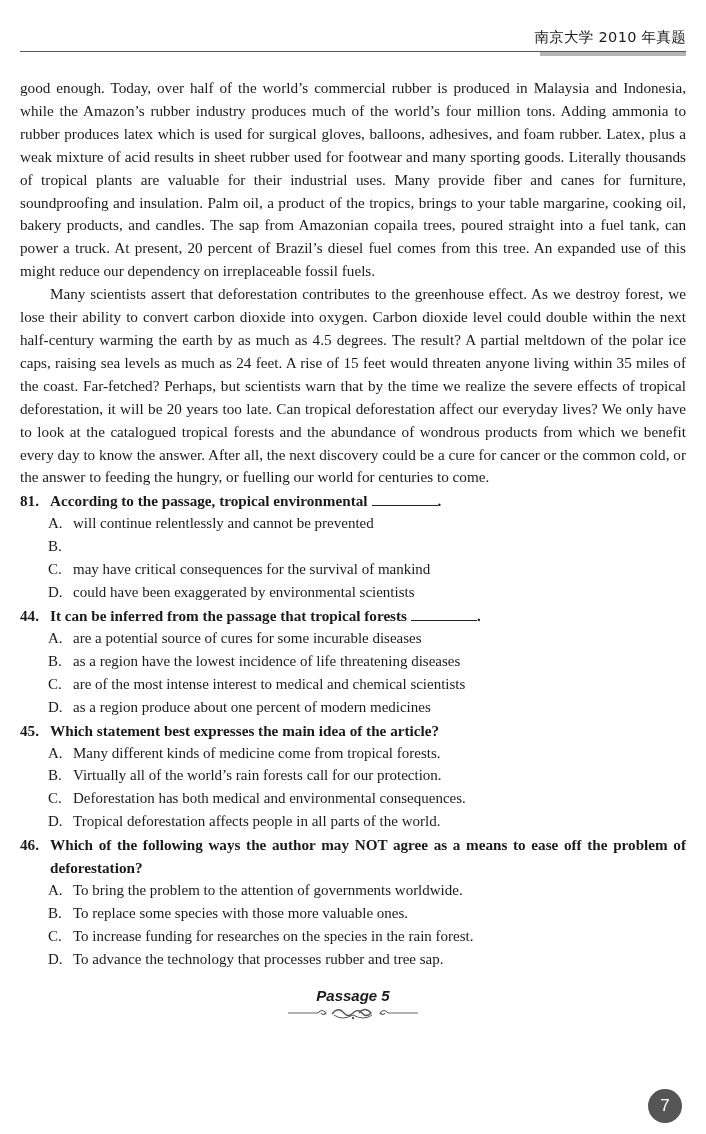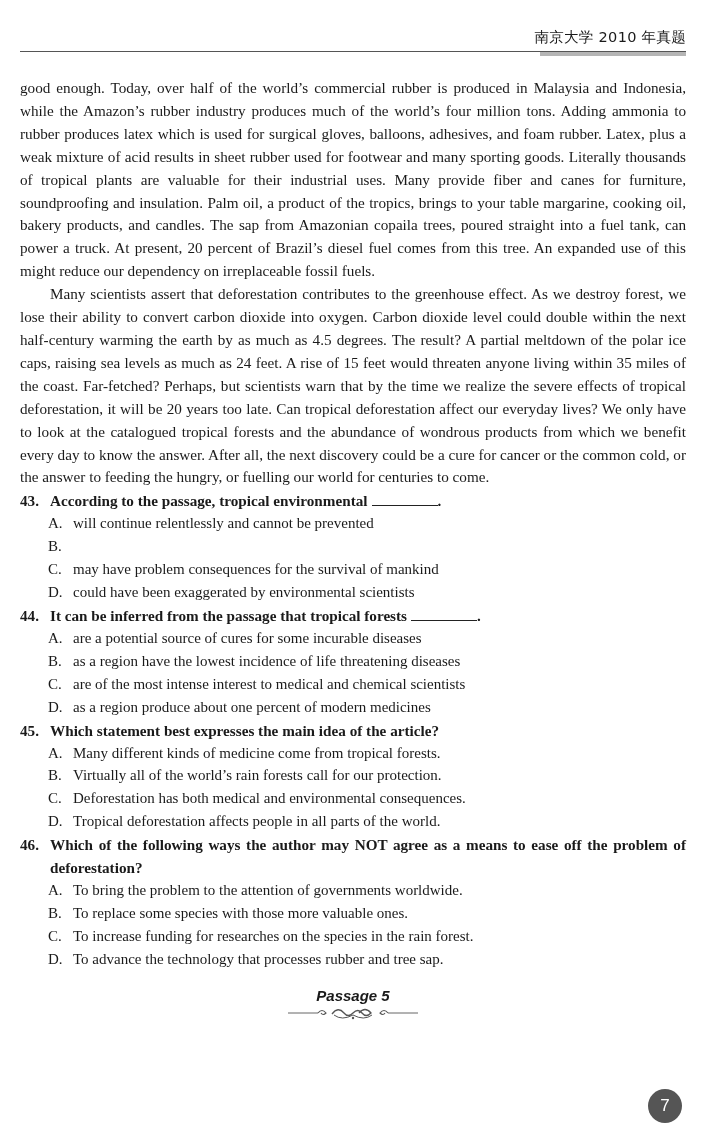--- a/index.html
+++ b/index.html
@@ -66,33 +66,33 @@
 <div class="content">
   <section>
     <p class="para">good enough. Today, over half of the world’s commercial rubber is produced in Malaysia and Indonesia, while the Amazon’s rubber industry produces much of the world’s four million tons. Adding ammonia to rubber produces latex which is used for surgical gloves, balloons, adhesives, and foam rubber. Latex, plus a weak mixture of acid results in sheet rubber used for footwear and many sporting goods. Literally thousands of tropical plants are valuable for their industrial uses. Many provide fiber and canes for furniture, soundproofing and insulation. Palm oil, a product of the tropics, brings to your table margarine, cooking oil, bakery products, and candles. The sap from Amazonian copaila trees, poured straight into a fuel tank, can power a truck. At present, 20 percent of Brazil’s diesel fuel comes from this tree. An expanded use of this might reduce our dependency on irreplaceable fossil fuels.</p>
     <p class="para indent">Many scientists assert that deforestation contributes to the greenhouse effect. As we destroy forest, we lose their ability to convert carbon dioxide into oxygen. Carbon dioxide level could double within the next half-century warming the earth by as much as 4.5 degrees. The result? A partial meltdown of the polar ice caps, raising sea levels as much as 24 feet. A rise of 15 feet would threaten anyone living within 35 miles of the coast. Far-fetched? Perhaps, but scientists warn that by the time we realize the severe effects of tropical deforestation, it will be 20 years too late. Can tropical deforestation affect our everyday lives? We only have to look at the catalogued tropical forests and the abundance of wondrous products from which we benefit every day to know the answer. After all, the next discovery could be a cure for cancer or the common cold, or the answer to feeding the hungry, or fuelling our world for centuries to come.</p>
   </section>
 
   <section>
 
     <div class="q">
       <div class="q-stem">
-        <span class="q-num">43.</span>
+        <span class="q-num">81.</span>
         <span class="q-text"><span>According to the passage, tropical environmental</span><span class="blank"></span>.</span>
       </div>
       <div class="opt">
           <span class="opt-letter">A.</span>
           <span>will continue relentlessly and cannot be prevented</span>
         </div>
       <div class="opt">
           <span class="opt-letter">B.</span>
         </div>
       <div class="opt">
           <span class="opt-letter">C.</span>
-          <span>may have problem consequences for the survival of mankind</span>
+          <span>may have critical consequences for the survival of mankind</span>
         </div>
       <div class="opt">
           <span class="opt-letter">D.</span>
           <span>could have been exaggerated by environmental scientists</span>
         </div>
     </div>
 
     <div class="q">
       <div class="q-stem">
         <span class="q-num">44.</span>

